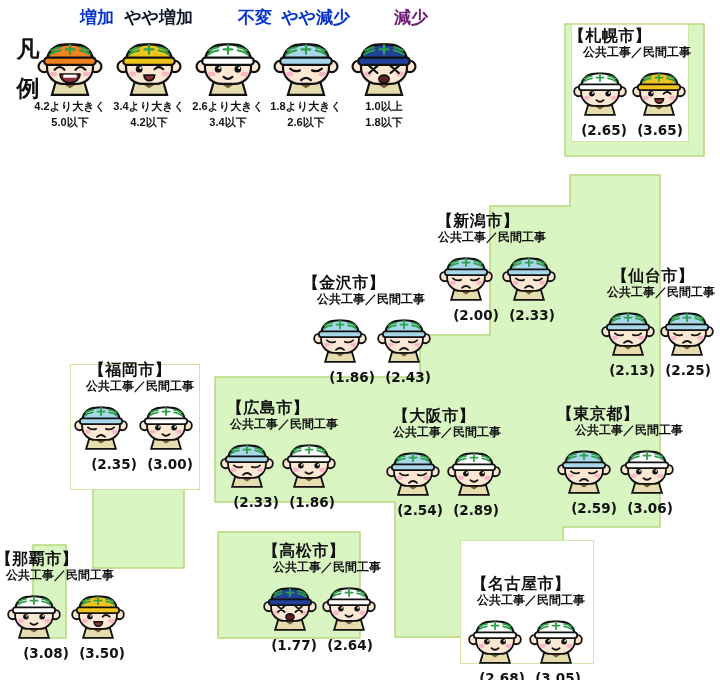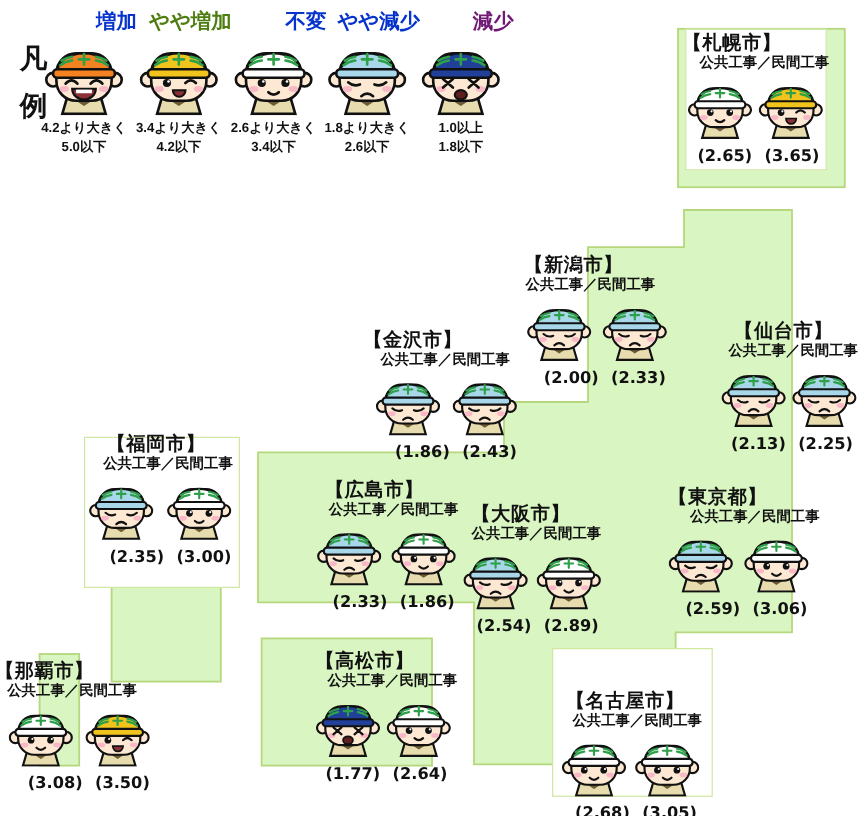--- a/index.html
+++ b/index.html
@@ -76,21 +76,21 @@
               <rect x="6.5" y="28" width="47" height="6.5" rx="3" fill="#f58220" stroke="#111" stroke-width="2"></rect>
               <path d="M12,25 q4,-3 9,-3.6 M13,21.5 q3.5,-2.5 8,-3" class="grn"></path>
               <path d="M48,25 q-4,-3 -9,-3.6 M47,21.5 q-3.5,-2.5 -8,-3" class="grn"></path>
               <path d="M30,16.5 v8 M26,20.5 h8" class="grn" stroke-width="3"></path>
             </svg>
           </div>
           <div class="lg-range1">4.2より大きく</div>
           <div class="lg-range2">5.0以下</div>
         </div>
         <div class="legend-item" style="left: 105px;">
-          <div class="lg-label" style="color:#4d7c0f">やや増加</div>
+          <div class="lg-label" style="color:#0f172a">やや増加</div>
           <div class="lg-worker">
             <svg width="66" height="69" viewBox="0 0 60 63">
               <circle cx="6.5" cy="36" r="5.2" fill="#fde9d3" stroke="#111" stroke-width="2"></circle>
               <circle cx="53.5" cy="36" r="5.2" fill="#fde9d3" stroke="#111" stroke-width="2"></circle>
               <path d="M17,50 h26 l3.5,12 h-33 z" fill="#e6dcae" stroke="#111" stroke-width="2"></path>
               <path d="M21.5,50.5 h17 l-8.5,5.5 z" fill="#6d5b38"></path>
               <rect x="9" y="16" width="42" height="36" rx="15" fill="#fde9d3" stroke="#111" stroke-width="2"></rect>
               <ellipse cx="15" cy="43" rx="3.6" ry="2.3" fill="#f8b8c6"></ellipse>
               <ellipse cx="45" cy="43" rx="3.6" ry="2.3" fill="#f8b8c6"></ellipse>
               <circle cx="21" cy="38.5" r="3.1" fill="#111"></circle>
@@ -422,21 +422,21 @@
               <path d="M48,25 q-4,-3 -9,-3.6 M47,21.5 q-3.5,-2.5 -8,-3" class="grn"></path>
               <path d="M30,16.5 v8 M26,20.5 h8" class="grn" stroke-width="3"></path>
             </svg>
           </span>
         </div>
         <div class="c-values">
           <span class="c-val">(2.35)</span>
           <span class="c-val">(3.00)</span>
         </div>
       </div>
-      <div class="city" style="left: 216px; top: 398px; width: 124px; height: 114px; margin-left: 44px;">
+      <div class="city" style="left: 216px; top: 398px; width: 124px; height: 114px;">
         <div class="c-title" style="transform:translateX(calc(-50% + -10px))">【広島市】</div>
         <div class="c-sub" style="transform:translateX(calc(-50% + 6px))">公共工事／民間工事</div>
         <div class="c-workers">
           <span>
             <svg width="54" height="57" viewBox="0 0 60 63">
               <circle cx="6.5" cy="36" r="5.2" fill="#fde9d3" stroke="#111" stroke-width="2"></circle>
               <circle cx="53.5" cy="36" r="5.2" fill="#fde9d3" stroke="#111" stroke-width="2"></circle>
               <path d="M17,50 h26 l3.5,12 h-33 z" fill="#e6dcae" stroke="#111" stroke-width="2"></path>
               <path d="M21.5,50.5 h17 l-8.5,5.5 z" fill="#6d5b38"></path>
               <rect x="9" y="16" width="42" height="36" rx="15" fill="#fde9d3" stroke="#111" stroke-width="2"></rect>
@@ -472,21 +472,21 @@
               <path d="M48,25 q-4,-3 -9,-3.6 M47,21.5 q-3.5,-2.5 -8,-3" class="grn"></path>
               <path d="M30,16.5 v8 M26,20.5 h8" class="grn" stroke-width="3"></path>
             </svg>
           </span>
         </div>
         <div class="c-values">
           <span class="c-val">(2.33)</span>
           <span class="c-val">(1.86)</span>
         </div>
       </div>
-      <div class="city" style="left: 382px; top: 406px; width: 122px; height: 114px; margin-top: 12px;">
+      <div class="city" style="left: 382px; top: 406px; width: 122px; height: 114px;">
         <div class="c-title" style="transform:translateX(calc(-50% + -9px))">【大阪市】</div>
         <div class="c-sub" style="transform:translateX(calc(-50% + 4px))">公共工事／民間工事</div>
         <div class="c-workers">
           <span>
             <svg width="54" height="57" viewBox="0 0 60 63">
               <circle cx="6.5" cy="36" r="5.2" fill="#fde9d3" stroke="#111" stroke-width="2"></circle>
               <circle cx="53.5" cy="36" r="5.2" fill="#fde9d3" stroke="#111" stroke-width="2"></circle>
               <path d="M17,50 h26 l3.5,12 h-33 z" fill="#e6dcae" stroke="#111" stroke-width="2"></path>
               <path d="M21.5,50.5 h17 l-8.5,5.5 z" fill="#6d5b38"></path>
               <rect x="9" y="16" width="42" height="36" rx="15" fill="#fde9d3" stroke="#111" stroke-width="2"></rect>

